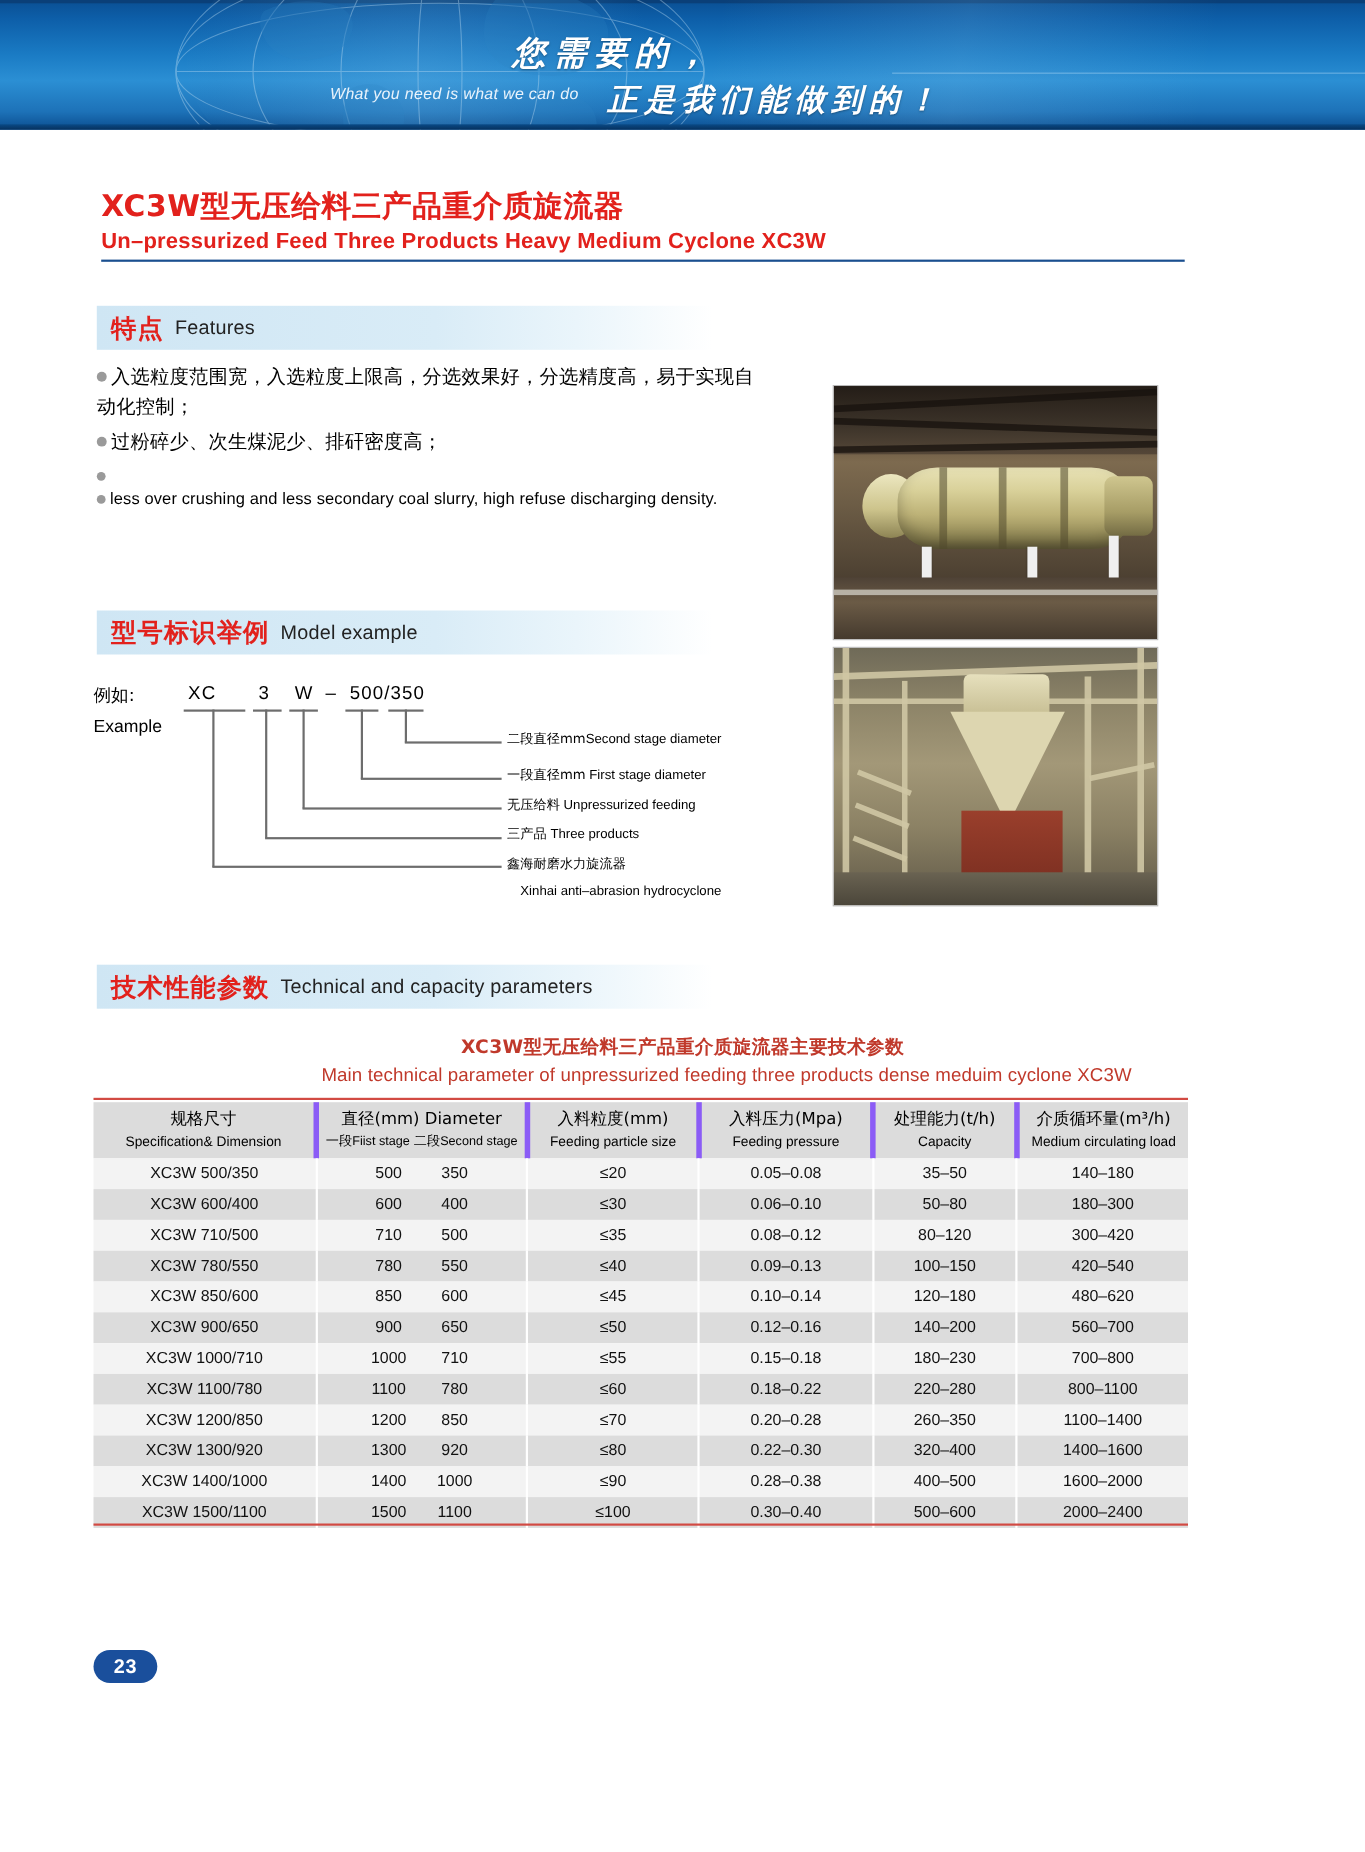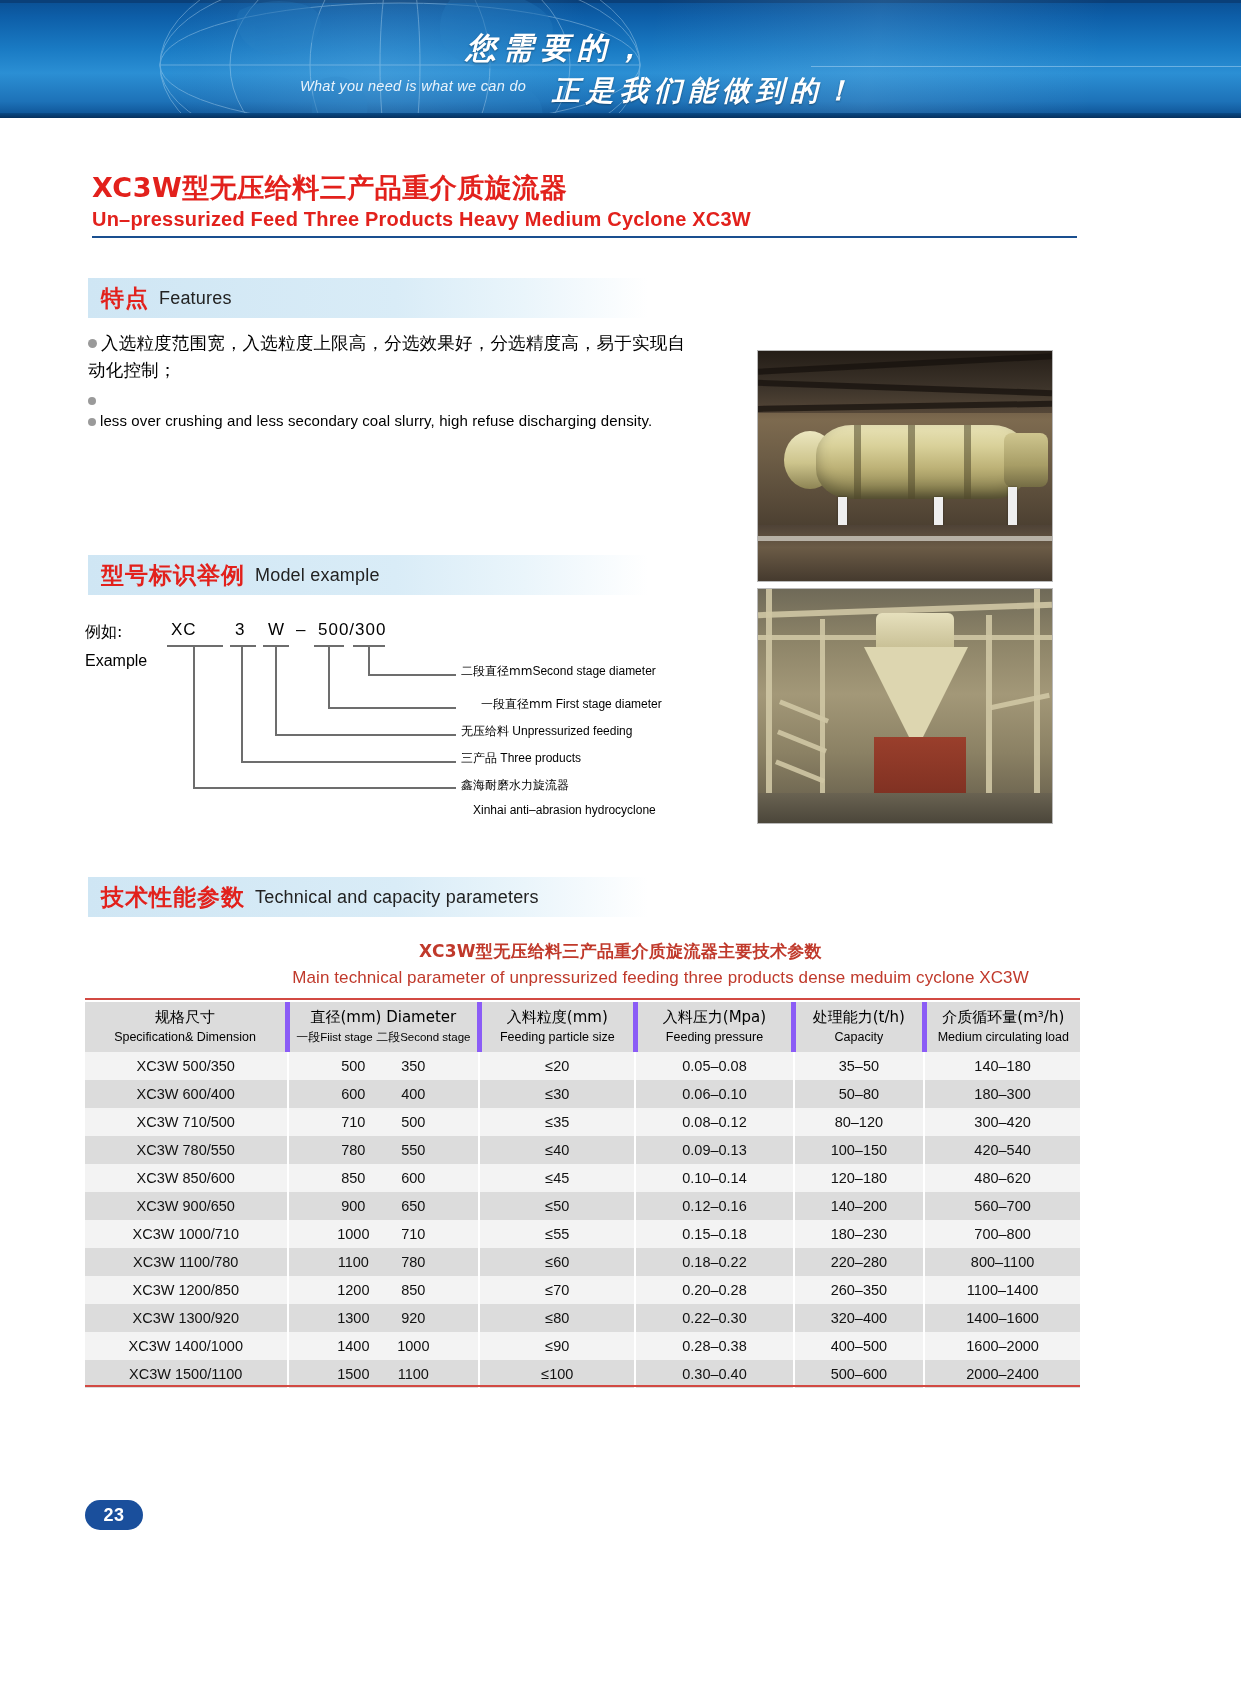--- a/index.html
+++ b/index.html
@@ -343,20 +343,23 @@
 
 <div class="sec-head" style="left:88px; top:278px; width:560px;">
   <span class="sec-cn">特点</span>
   <span class="sec-en">Features</span>
 </div>
 
 <div class="feat-list">
   <div class="feat-cn">
     <span class="bullet"></span><span>入选粒度范围宽，入选粒度上限高，分选效果好，分选精度高，易于实现自动化控制；</span>
   </div>
+  <div class="feat-cn" style="margin-top:6px;">
+    <span class="bullet"></span><span>过粉碎少、次生煤泥少、排矸密度高；</span>
+  </div>
   <div class="feat-en second">
     <span class="bullet sm"></span>
   </div>
   <div class="feat-en">
     <span class="bullet sm"></span><span>less over crushing and less secondary coal slurry, high refuse discharging density.</span>
   </div>
 </div>
 
 <div class="photo photo-1">
   <div class="p1-bg"></div>
@@ -403,21 +406,21 @@
 
 <div class="model-wrap">
 
   <div class="model-text model-cn" style="left:0; top:10px;">例如:</div>
   <div class="model-text" style="left:0; top:40px;">Example</div>
 
   <div class="model-text model-code" style="left:86px; top:8px;">XC</div>
   <div class="model-text model-code" style="left:150px; top:8px;">3</div>
   <div class="model-text model-code" style="left:183px; top:8px;">W</div>
   <div class="model-text model-code" style="left:211px; top:8px;">–</div>
-  <div class="model-text model-code" style="left:233px; top:8px;">500/300</div>
+  <div class="model-text model-code" style="left:233px; top:8px;">500/350</div>
 
   <div class="underscore" style="left:82px; top:33px; width:56px;"></div>
   <div class="underscore" style="left:145px; top:33px; width:26px;"></div>
   <div class="underscore" style="left:178px; top:33px; width:26px;"></div>
   <div class="underscore" style="left:229px; top:33px; width:30px;"></div>
   <div class="underscore" style="left:268px; top:33px; width:32px;"></div>
 
   <div class="lead-line lead-v" style="left:283px; top:33px; height:30px;"></div>
   <div class="lead-line lead-h" style="left:283px; top:62px; width:88px;"></div>
 
@@ -429,21 +432,21 @@
 
   <div class="lead-line lead-v" style="left:156px; top:33px; height:117px;"></div>
   <div class="lead-line lead-h" style="left:156px; top:149px; width:215px;"></div>
 
   <div class="lead-line lead-v" style="left:108px; top:33px; height:143px;"></div>
   <div class="lead-line lead-h" style="left:108px; top:175px; width:263px;"></div>
 
   <div class="label-txt" style="left:376px; top:51px;">
     <b>二段直径mm</b><span>Second stage diameter</span>
   </div>
-  <div class="label-txt" style="left:376px; top:84px;margin-left:20px;">
+  <div class="label-txt" style="left:376px; top:84px;">
     <b>一段直径mm</b>&nbsp;<span>First stage diameter</span>
   </div>
   <div class="label-txt" style="left:376px; top:111px;">
     <b>无压给料</b>&nbsp;<span>Unpressurized feeding</span>
   </div>
   <div class="label-txt" style="left:376px; top:138px;">
     <b>三产品</b>&nbsp;<span>Three products</span>
   </div>
   <div class="label-txt" style="left:376px; top:165px;">
     <b>鑫海耐磨水力旋流器</b>

